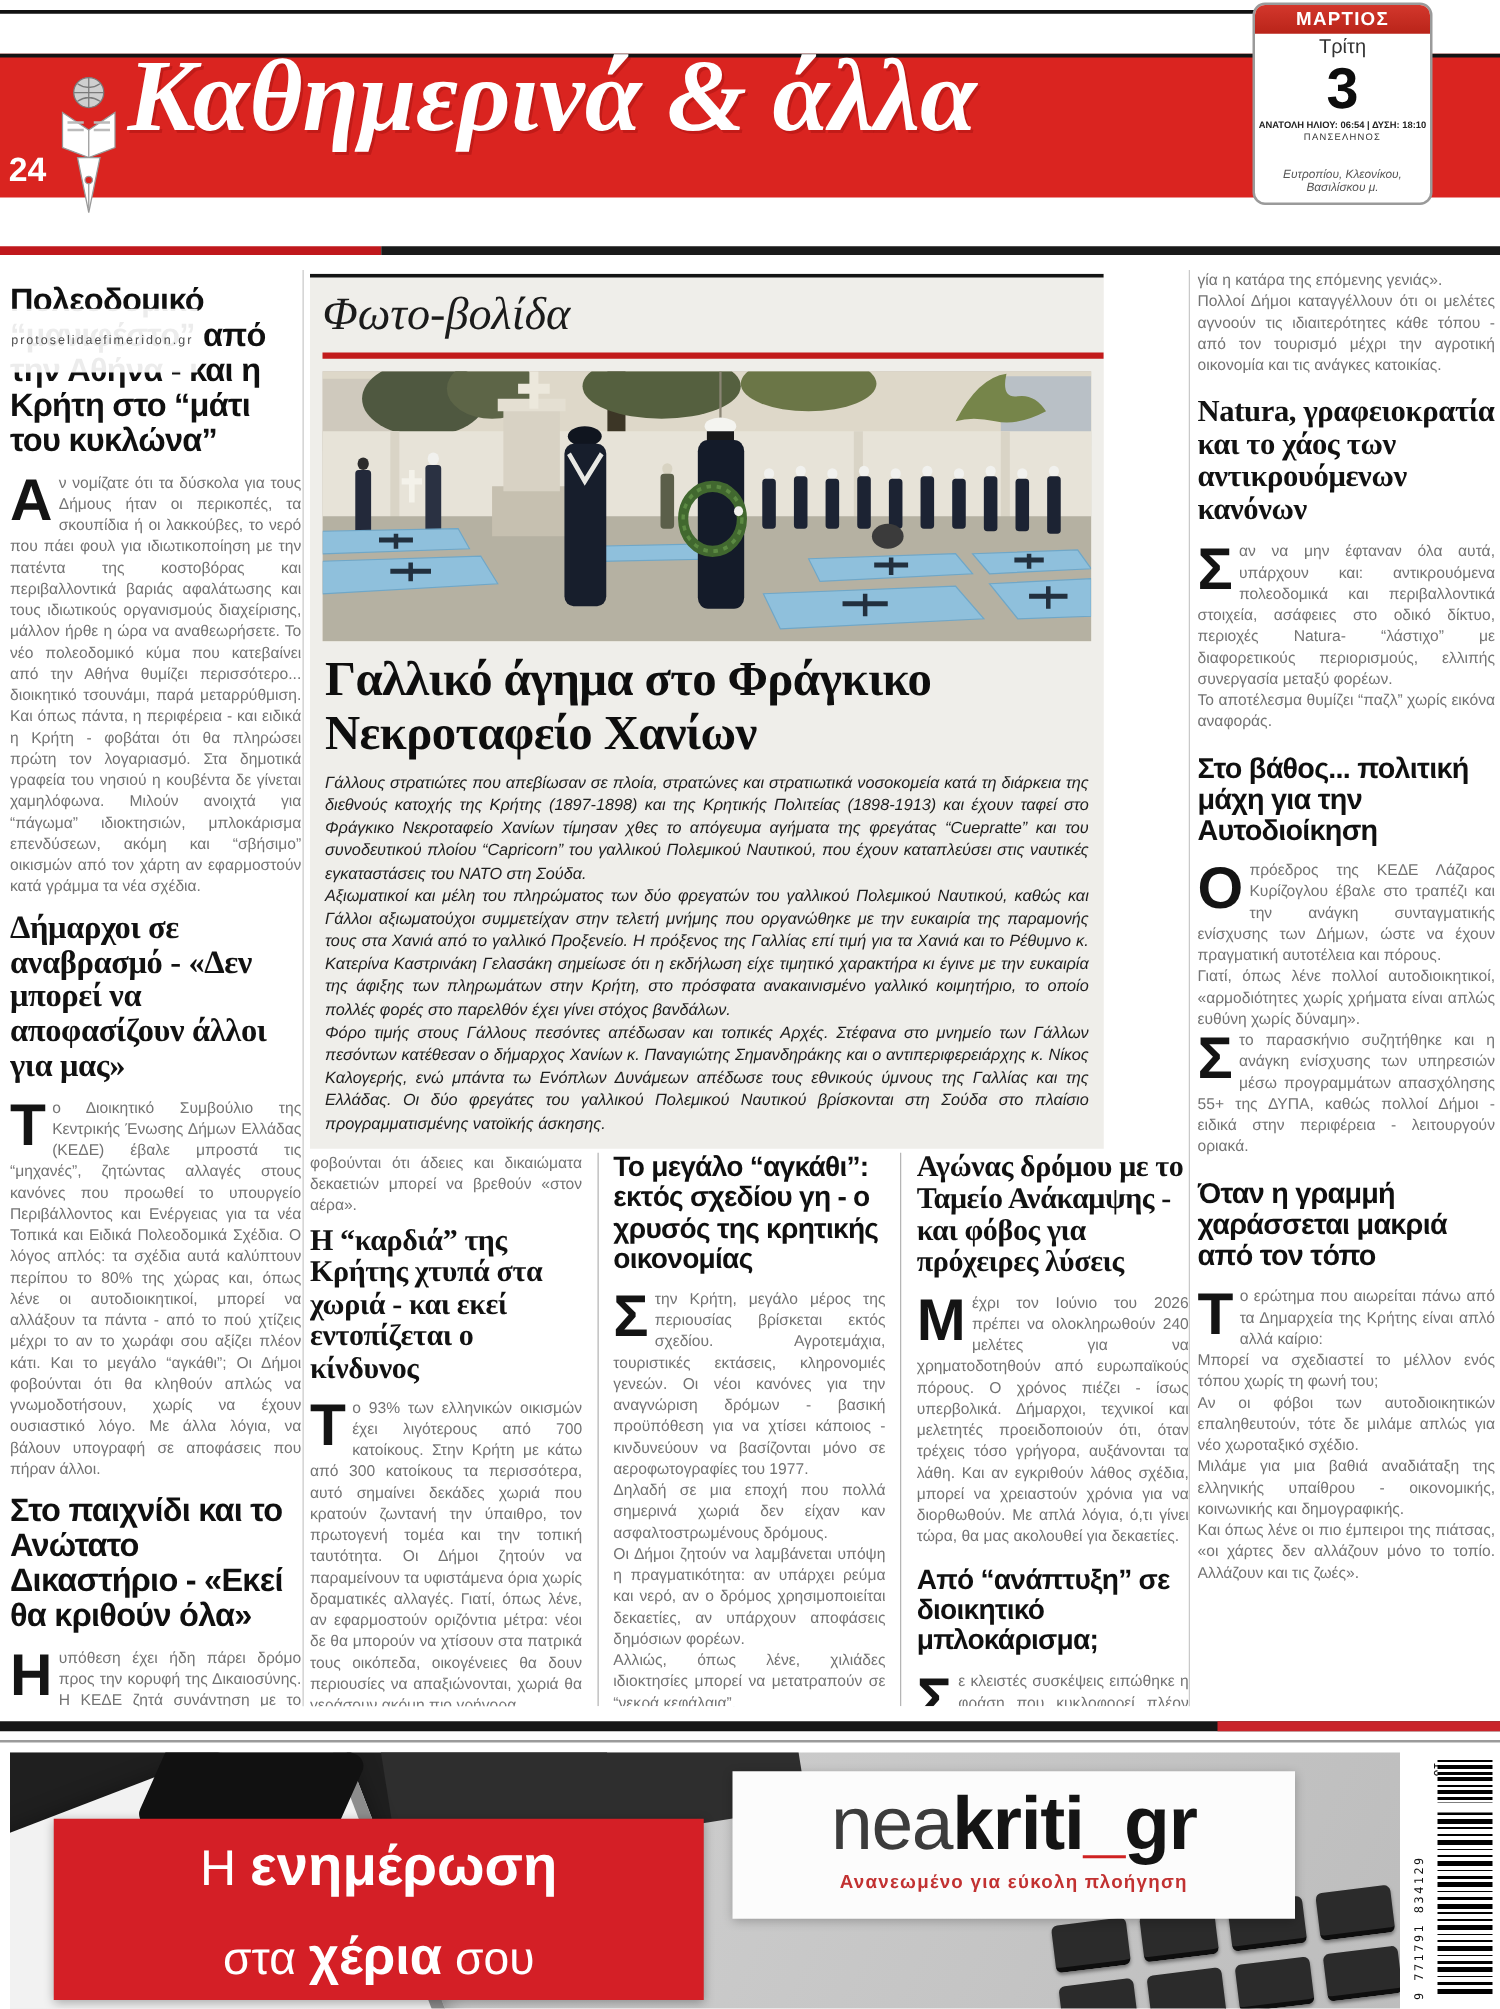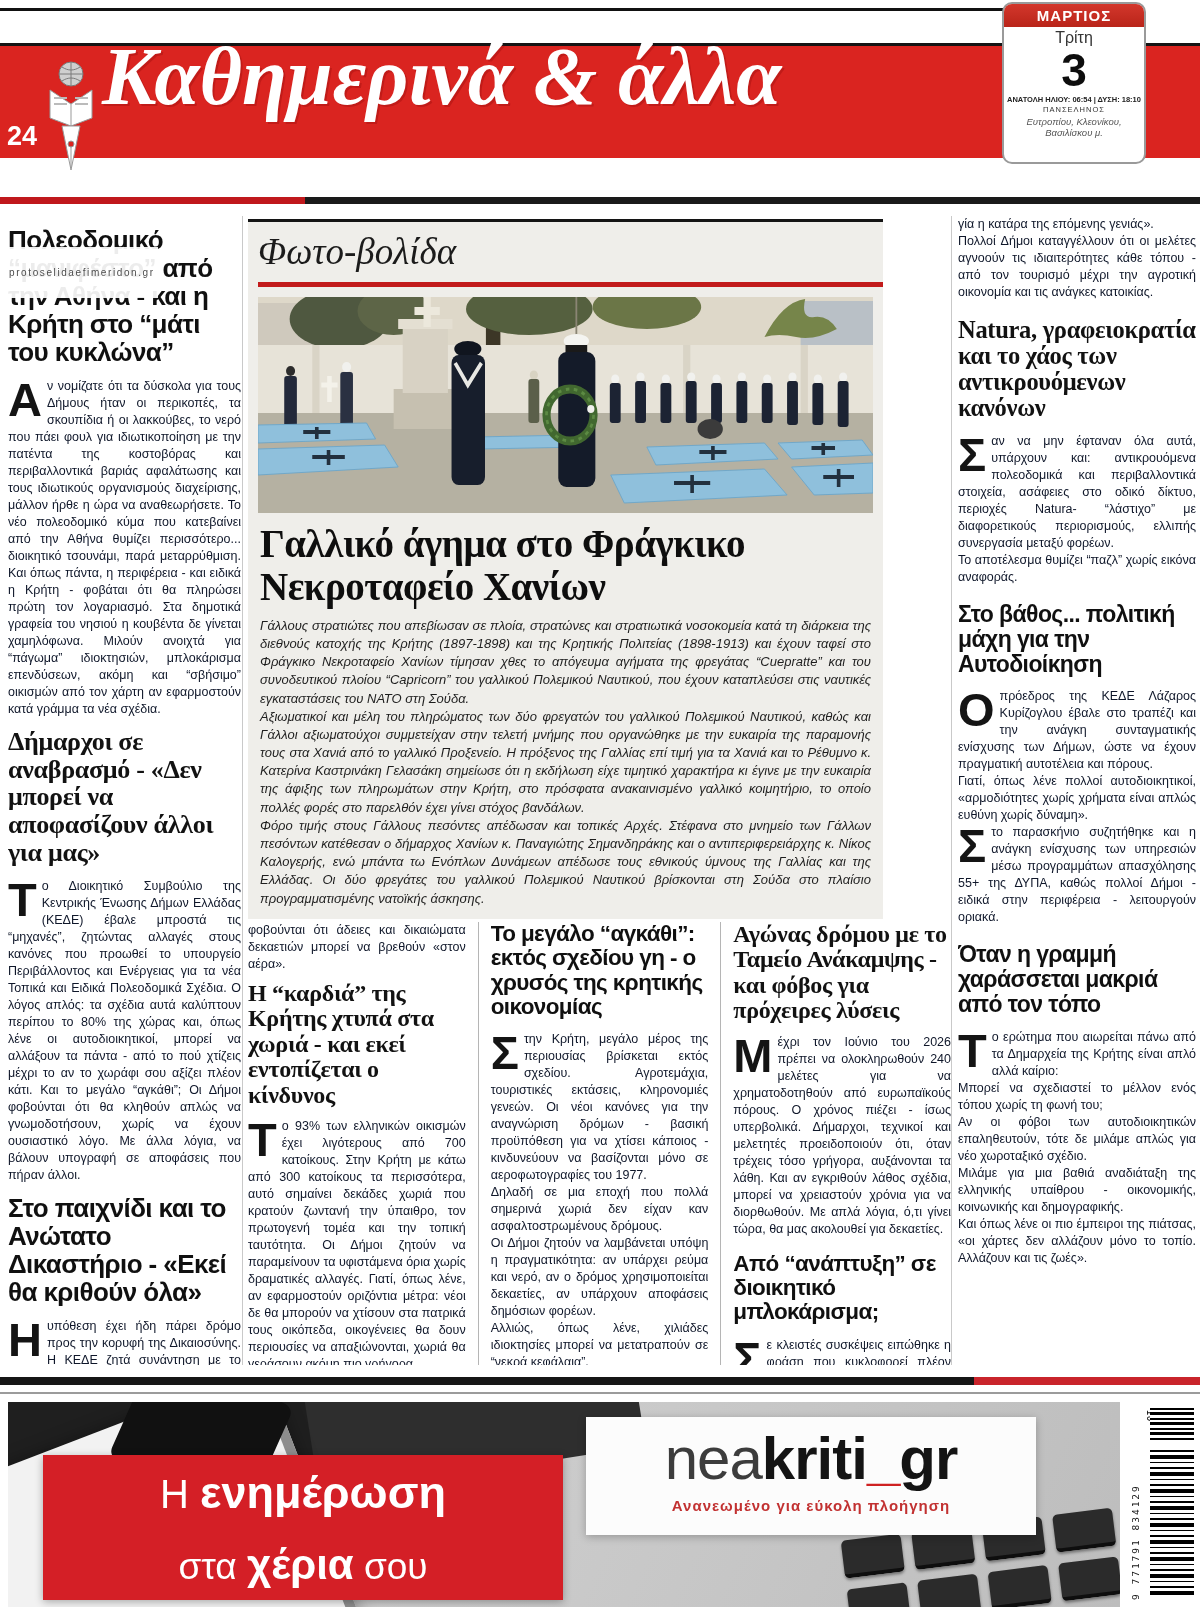--- a/index.html
+++ b/index.html
@@ -15,32 +15,32 @@
               font-family:"Liberation Serif",serif;font-style:italic;font-weight:bold;
               font-size:82px;white-space:nowrap;text-shadow:2px 2px 0 rgba(120,0,0,.25);}
   .calendar{position:absolute;left:1002px;top:2px;width:140px;height:158px;background:#fff;
             border:2px solid #9a9a9a;border-radius:10px;overflow:hidden;z-index:6;text-align:center;}
   .cal-month{background:linear-gradient(#d3372c,#b92419);color:#fff;font-weight:bold;
              font-size:15px;letter-spacing:1px;padding:3px 0;text-align:center;}
   .cal-weekday{font-size:16px;color:#333;margin-top:2px;}
   .cal-day{font-size:46px;font-weight:bold;color:#0d0d0d;line-height:1.0;}
   .cal-sun{font-size:7.5px;font-weight:bold;color:#222;margin-top:2px;}
   .cal-moon{font-size:7.5px;color:#333;letter-spacing:1px;margin-top:1px;}
-  .cal-saints{font-size:9.5px;font-style:italic;color:#555;margin-top:2px;line-height:1.2;}
+  .cal-saints{font-size:9.5px;font-style:italic;color:#555;margin-top:20px;line-height:1.2;}
   .divider{position:absolute;left:0;top:197px;width:1200px;height:7px;display:flex;}
   .divider .red{width:305px;background:#c0181c;}
   .divider .blk{flex:1;background:#1a1a1a;}
   
   .vrule{position:absolute;top:216px;width:1px;height:1149px;background:#c9c9c9;}
   
   .hl-sans{font-family:"Liberation Sans",sans-serif;font-weight:bold;color:#101010;
            font-size:26px;line-height:1.08;letter-spacing:-0.6px;}
   .hl-serif{font-family:"Liberation Serif",serif;font-weight:bold;color:#121212;
             font-size:26px;line-height:1.06;letter-spacing:-0.3px;}
-  .bodytxt{font-size:12.5px;line-height:1.36;text-align:justify;color:#0f172a;
+  .bodytxt{font-size:12.5px;line-height:1.36;text-align:justify;color:#737373;
            white-space:pre-line;margin:0;}
   .drop::first-letter{float:left;font-size:47px;line-height:.8;font-weight:bold;
                       color:#141414;padding:3px 5px 0 0;font-family:"Liberation Sans",sans-serif;}
   
   .leftcol{position:absolute;left:8px;top:216px;width:233px;height:1149px;overflow:hidden;}
   .leftcol .hl-sans,.leftcol .hl-serif{margin:10px 0 12px;}
   .watermark{position:absolute;left:6px;top:247px;z-index:10;background:rgba(255,255,255,.92);
              font-size:10px;font-weight:normal;letter-spacing:1.6px;color:#4d4d4d;padding:20px 3px;}
   
   .centerpanel{position:absolute;left:248px;top:219px;width:635px;max-height:700px;

